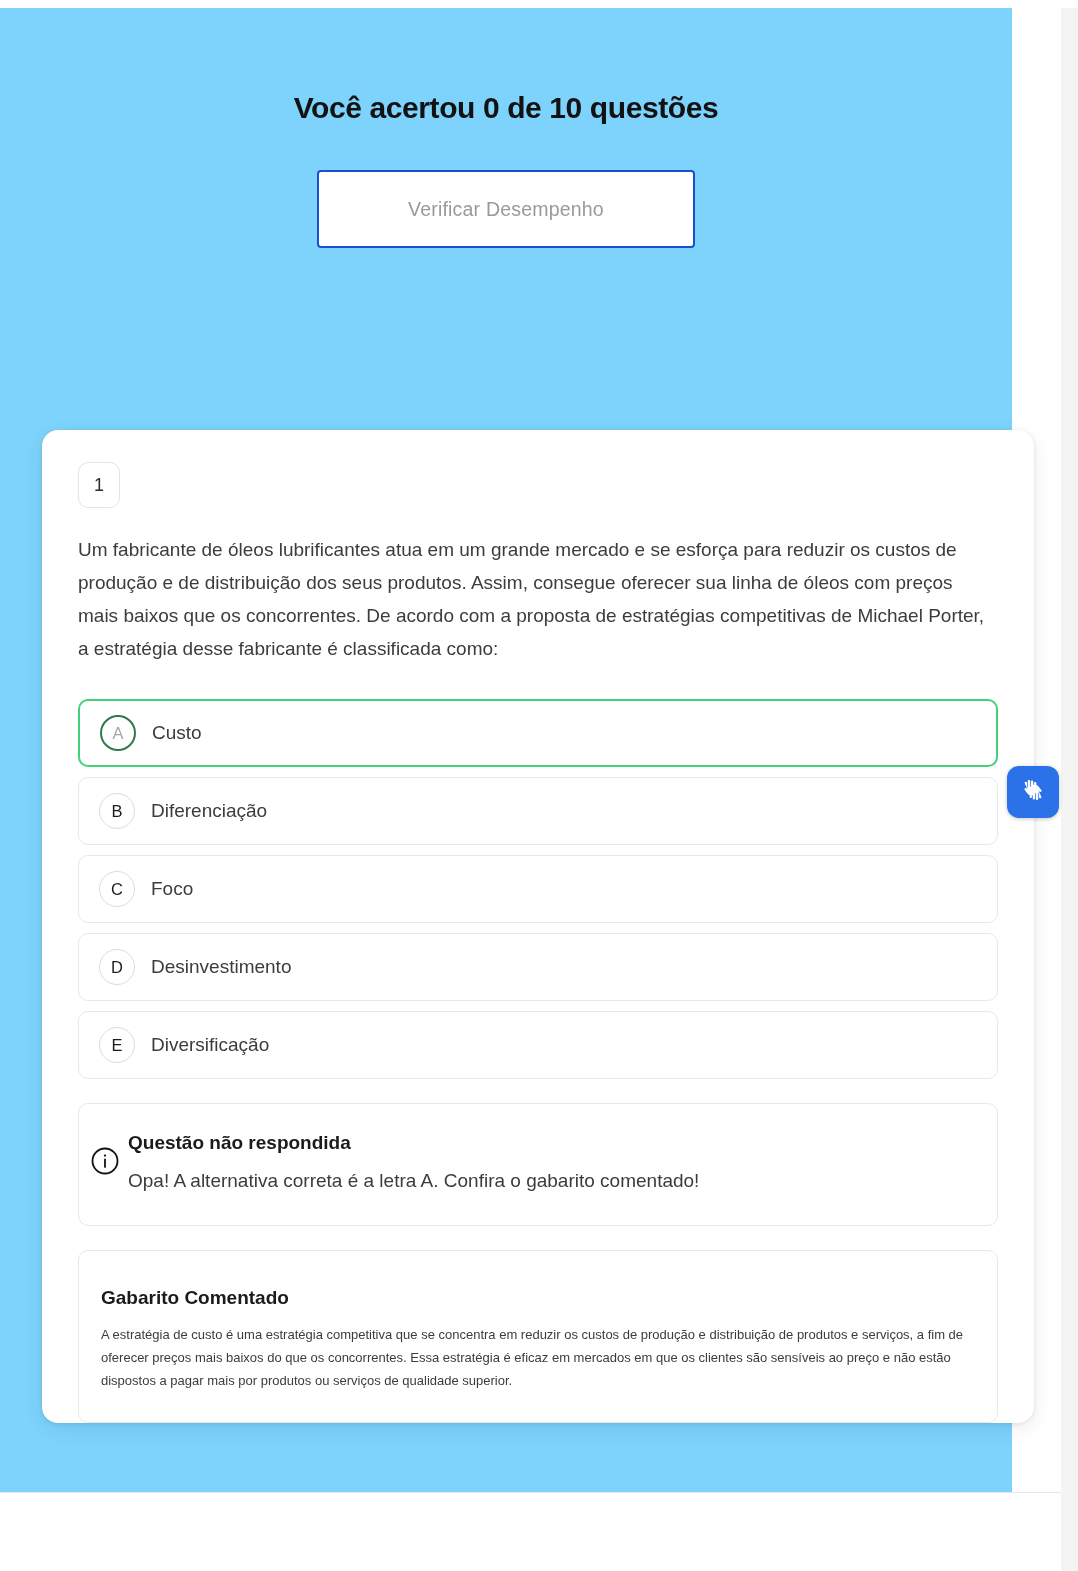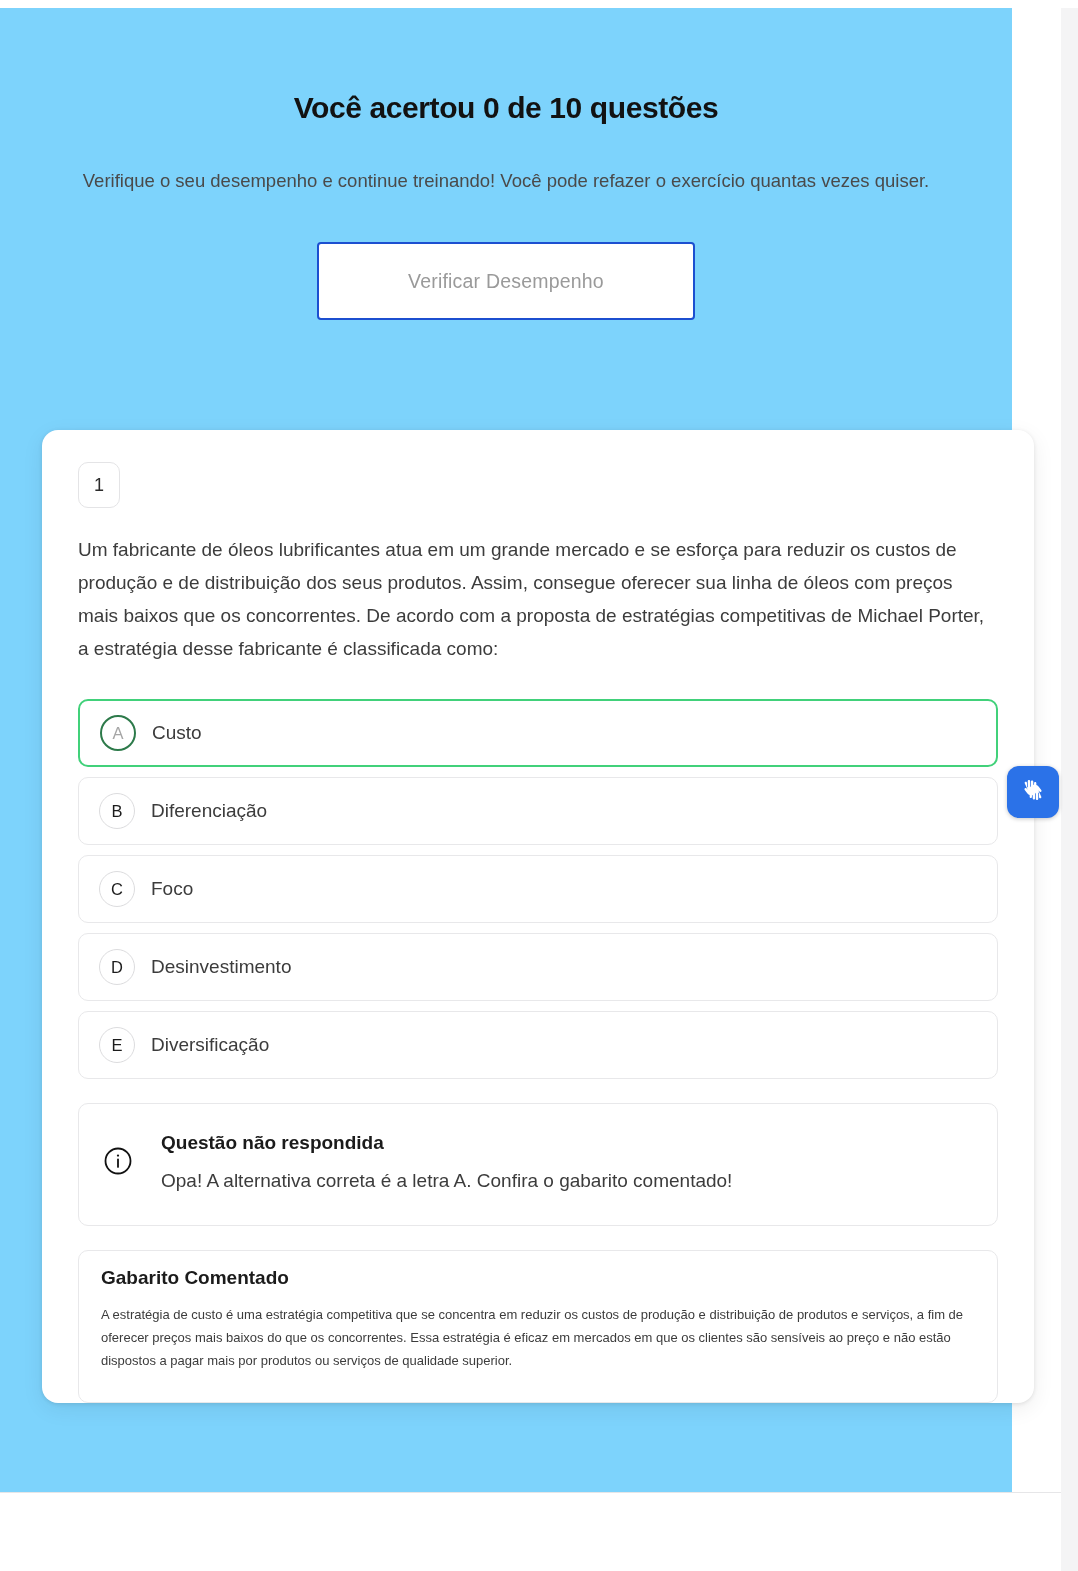--- a/index.html
+++ b/index.html
@@ -168,23 +168,23 @@
     font-size: 19px;
     color: #3c3c3c;
   }
 
   
   .feedback-box {
     margin-top: 24px;
     border: 1.5px solid #e8e8ea;
     border-radius: 10px;
     background: #ffffff;
-    padding: 26px 24px 28px 24px;
-    display: flex;
-    gap: 28px;
+    padding: 26px 24px 28px 11px;
+    display: flex;
+    gap: 8px;
     align-items: flex-start;
   }
 
   .info-icon {
     flex: 0 0 auto;
     margin-top: 16px;
     width: 30px;
     height: 30px;
   }
 
@@ -202,21 +202,21 @@
     color: #3c3c3c;
     line-height: 1.6;
   }
 
   
   .gabarito-box {
     margin-top: 24px;
     border: 1.5px solid #e8e8ea;
     border-radius: 10px;
     background: #ffffff;
-    padding: 16px 22px 30px 22px;
+    padding: 36px 22px 30px 22px;
   }
 
   .gabarito-title {
     font-size: 19px;
     font-weight: 700;
     color: #1b1b1b;
     margin-bottom: 14px;
   }
 
   .gabarito-text {
@@ -269,21 +269,20 @@
     background: #f4f4f5;
   }
 </style>
 </head>
 <body>
 
 <div class="page">
 
   <div class="results-header">
     <h1 class="results-title">Você acertou 0 de 10 questões</h1>
-    <p class="results-subtitle">Verifique o seu desempenho e continue treinando! Você pode refazer o exercício quantas vezes quiser.</p>
     <div class="cta-wrap">
       <button class="cta-button">Verificar Desempenho</button>
     </div>
   </div>
 
   <div class="question-card">
 
     <div class="q-topbar">
       <div class="q-number">1</div>
     </div>

